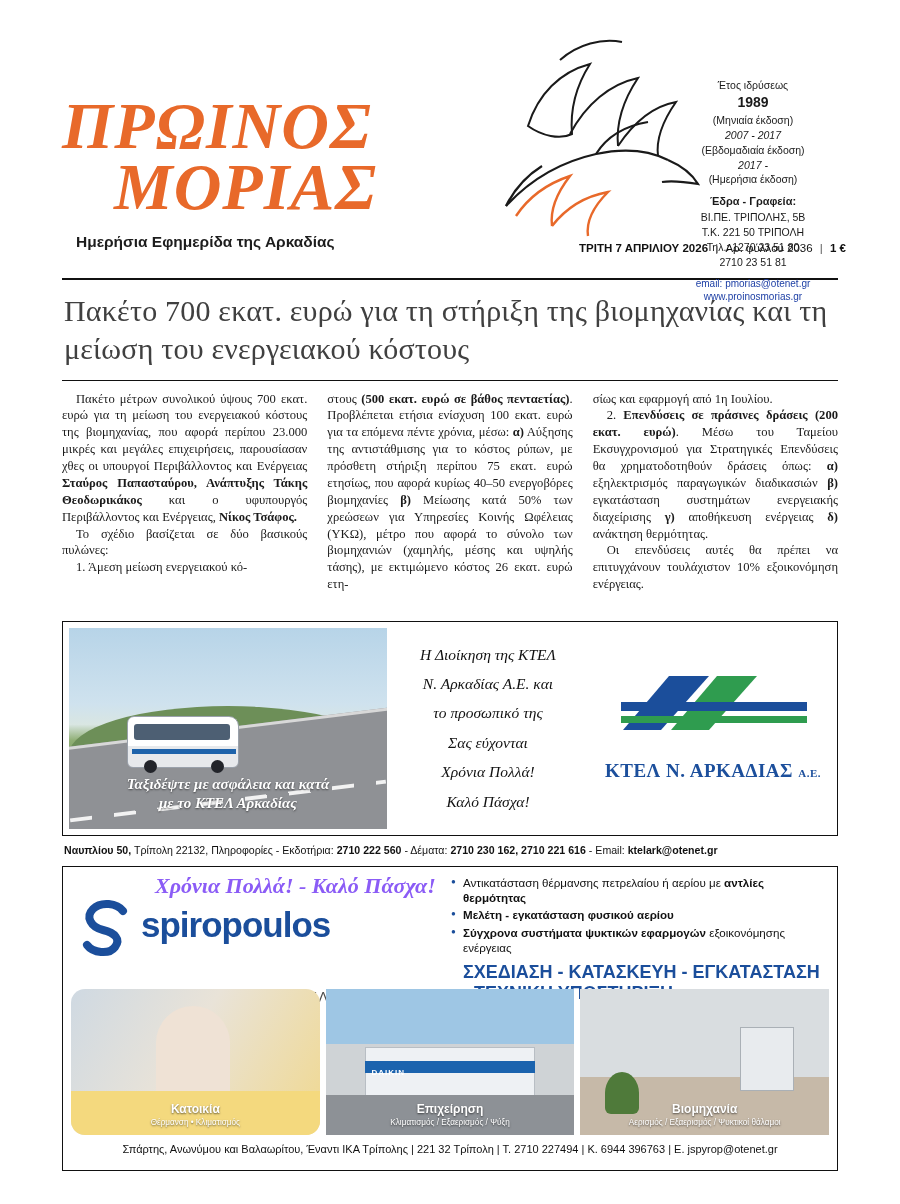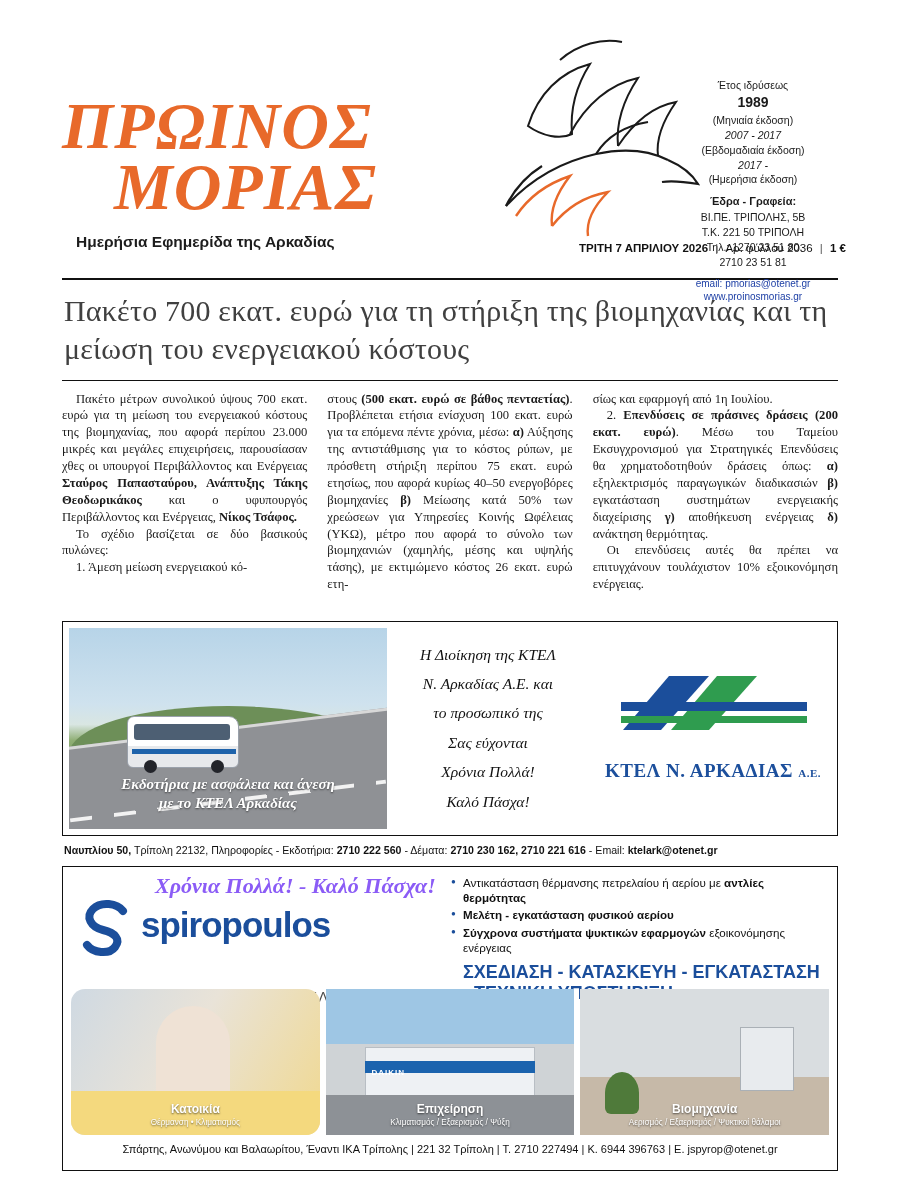--- a/index.html
+++ b/index.html
@@ -359,21 +359,21 @@
       <div class="road2"></div>
       <div class="road"></div>
       <div class="dash"></div>
       <div class="bus">
         <div class="wind"></div>
         <div class="strip"></div>
         <div class="wh w1"></div>
         <div class="wh w2"></div>
       </div>
       <div class="ad1-photo-caption">
-        <div>Εκδοτήρια με ασφάλεια και άνεση</div>
+        <div>Ταξιδέψτε με ασφάλεια και κατά</div>
         <div>με το ΚΤΕΛ Αρκαδίας</div>
       </div>
     </div>
 
     <div class="ad1-text">
       <div>Η Διοίκηση της ΚΤΕΛ</div>
       <div>Ν. Αρκαδίας Α.Ε. και</div>
       <div>το προσωπικό της</div>
       <div>Σας εύχονται</div>
       <div>Χρόνια Πολλά!</div>

